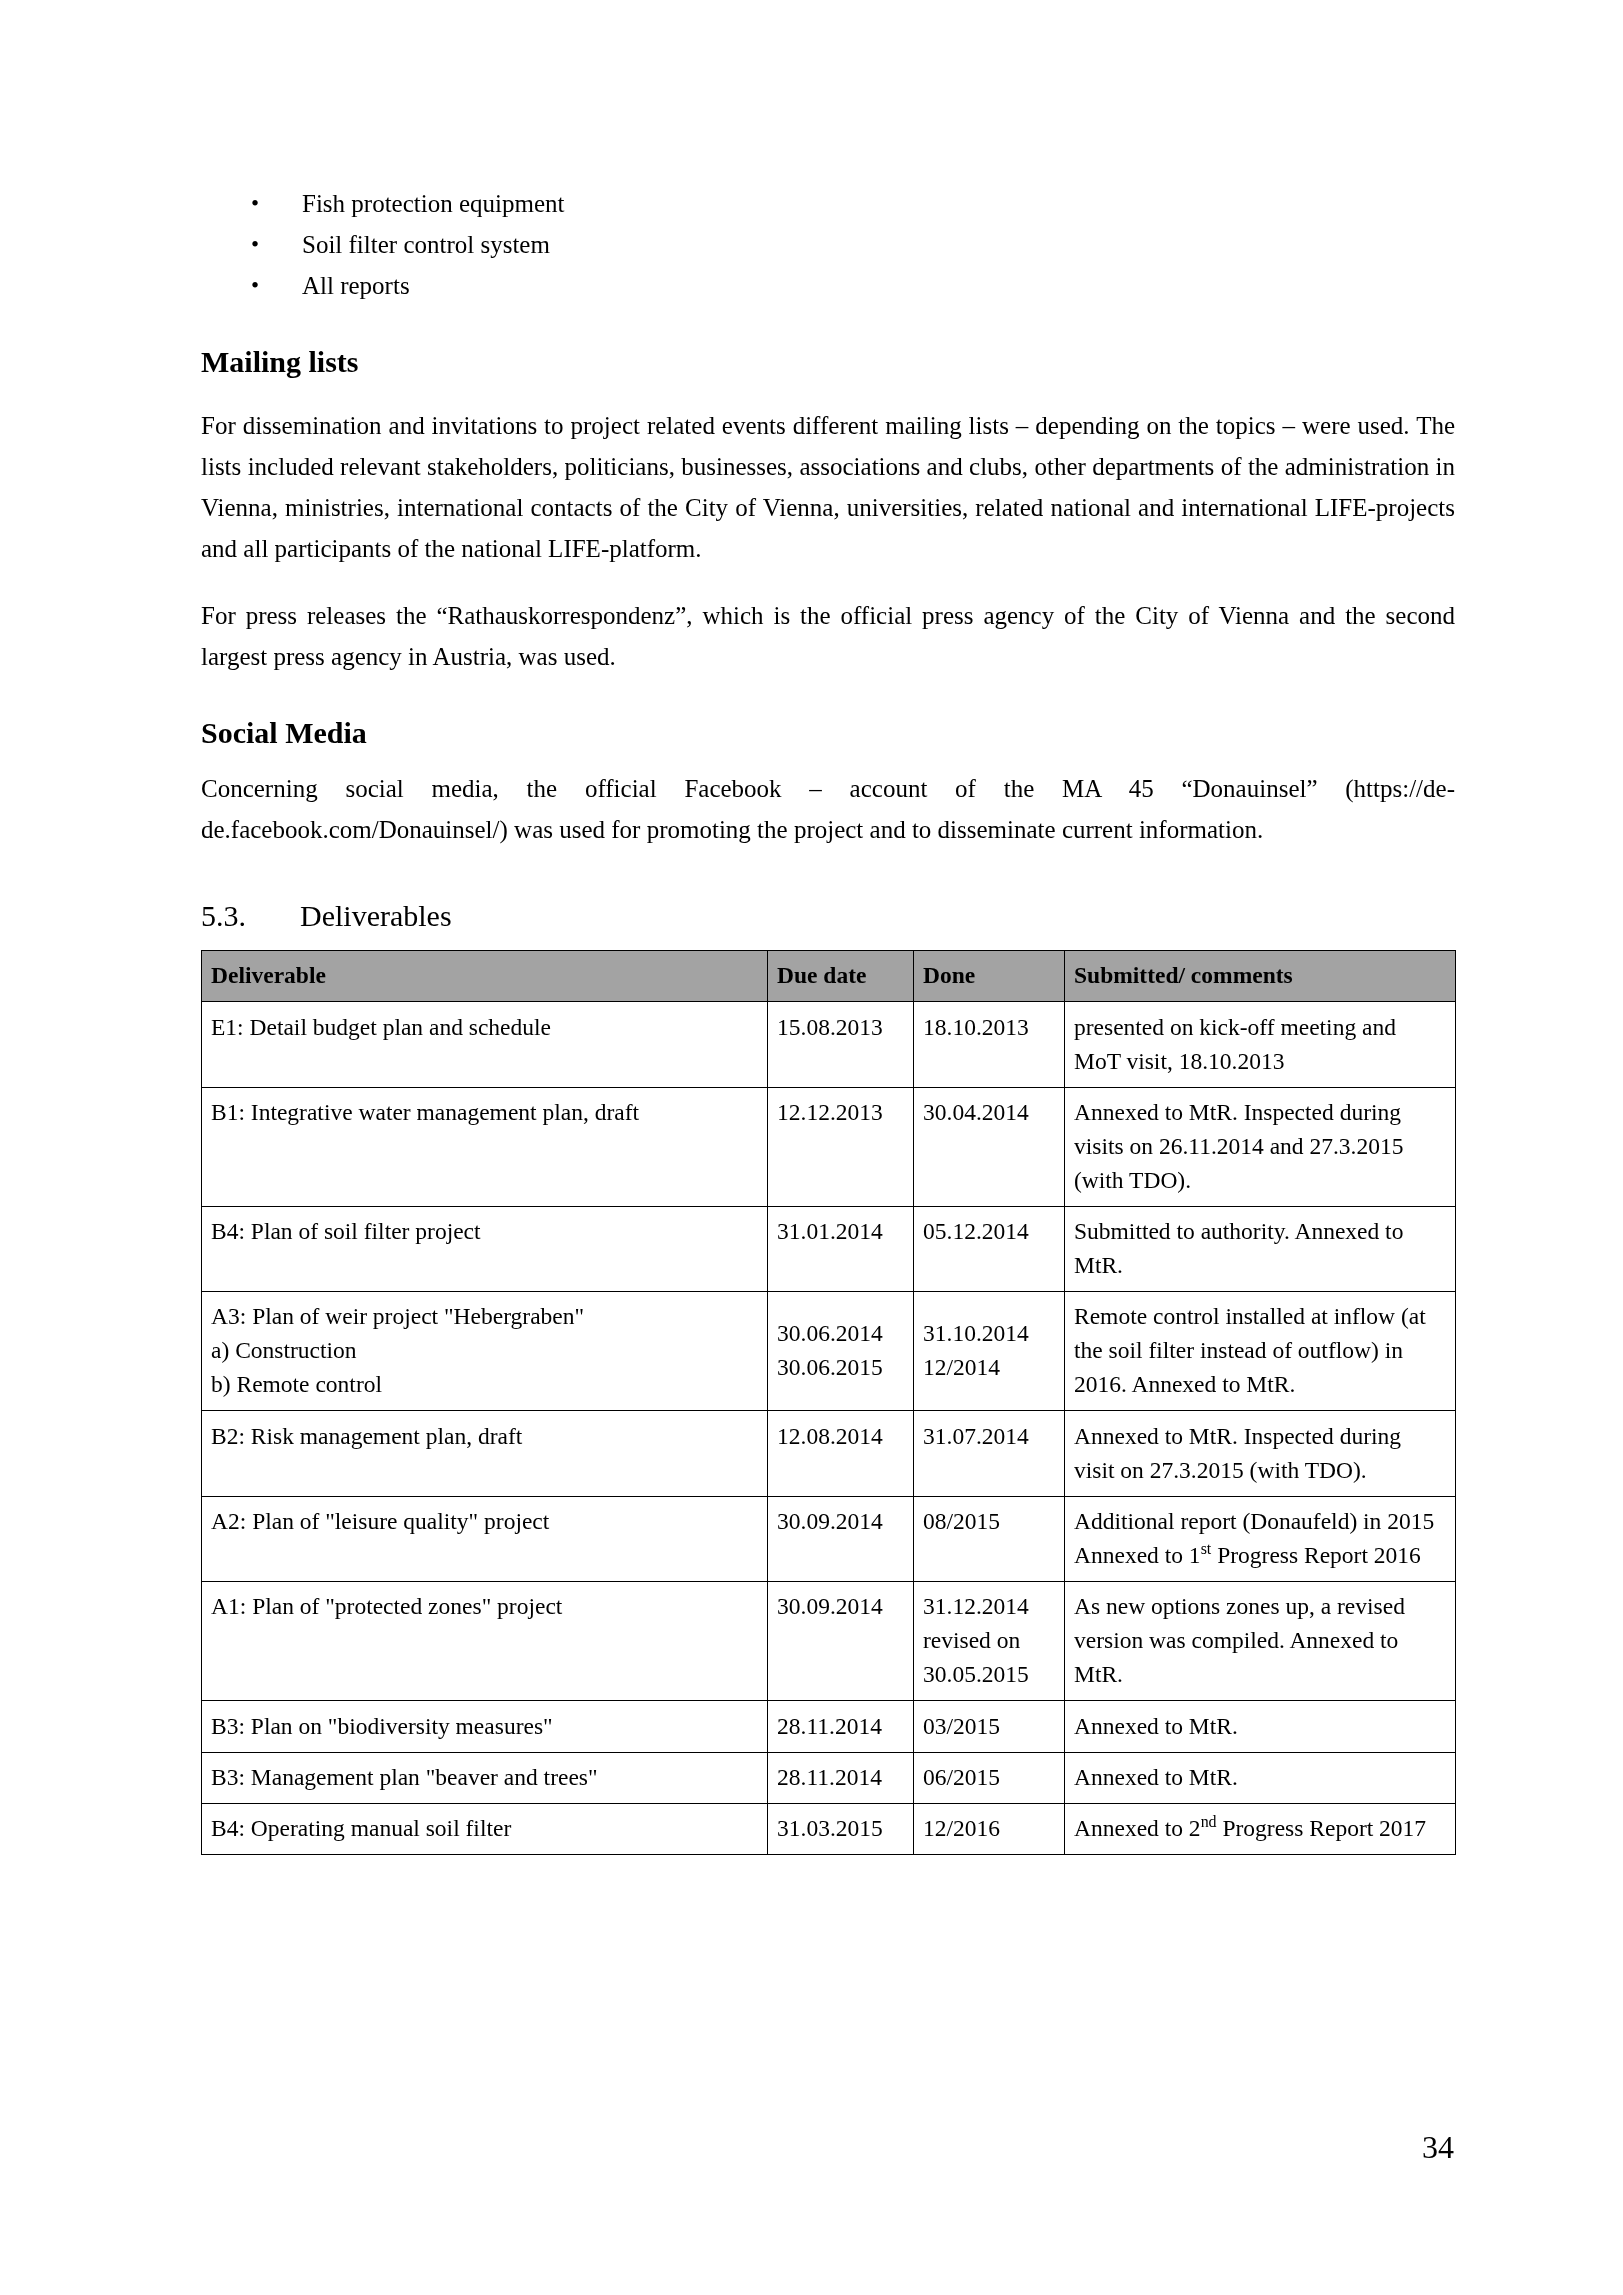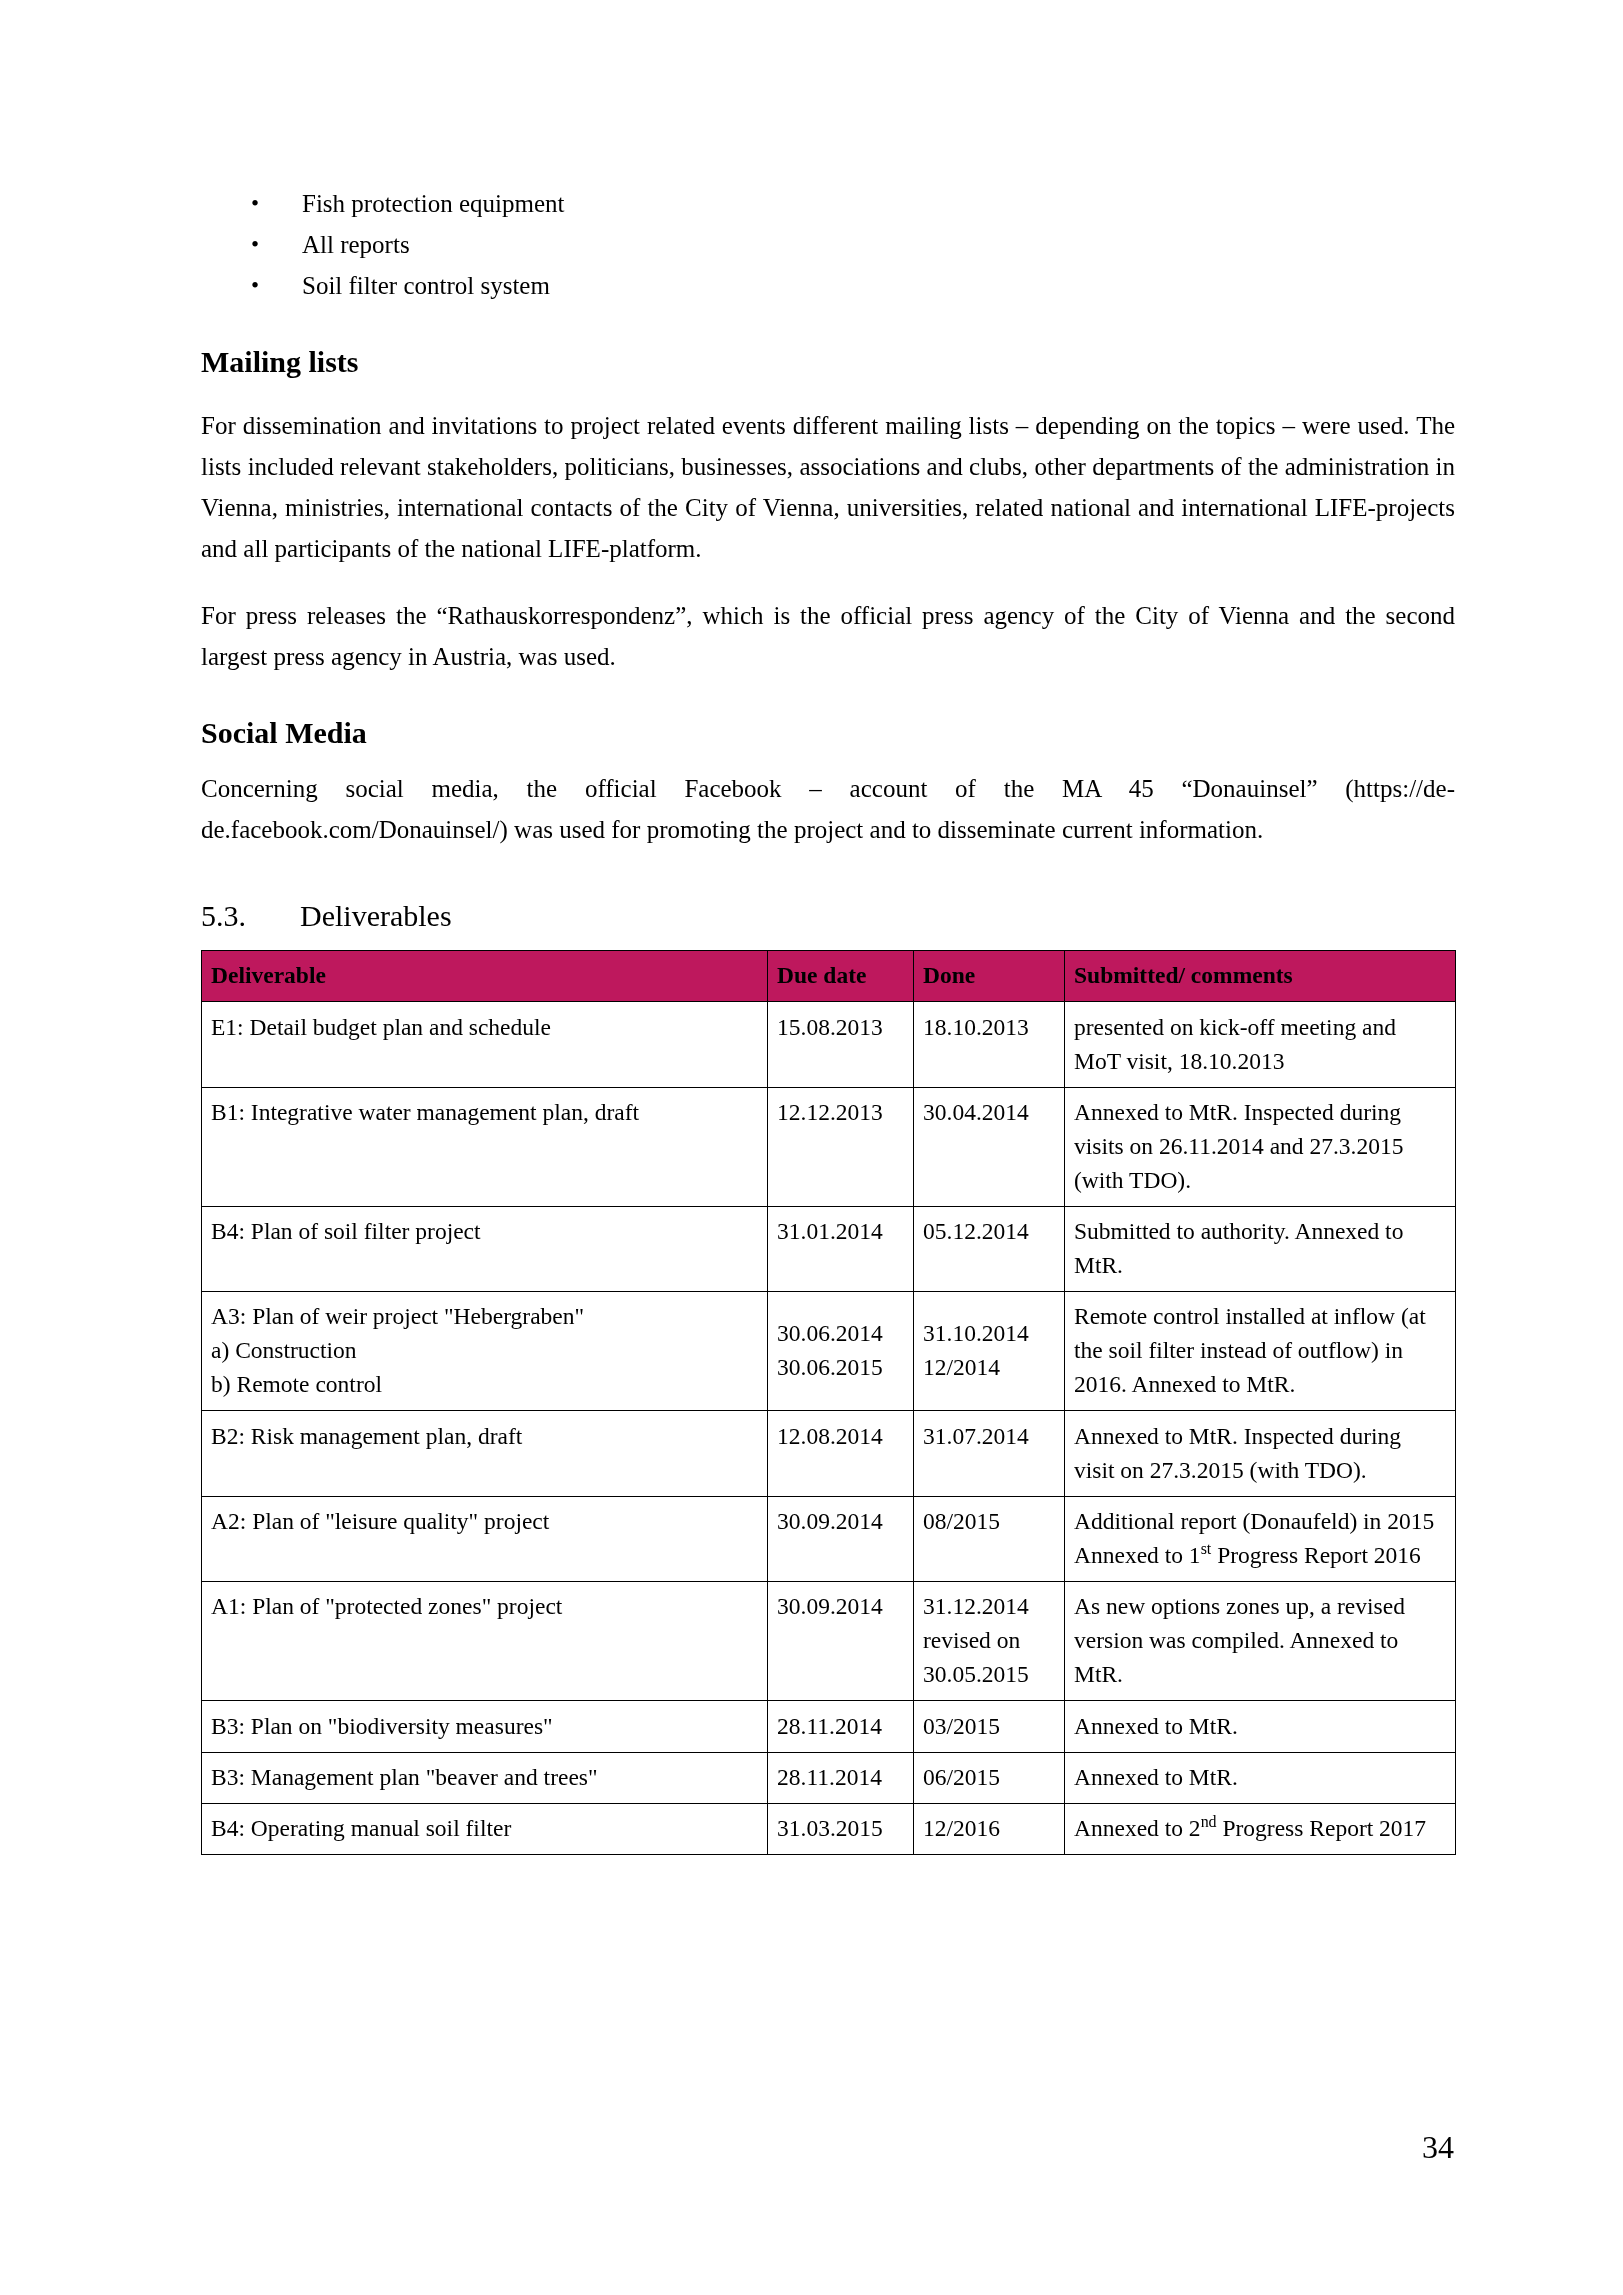--- a/index.html
+++ b/index.html
@@ -82,21 +82,21 @@
   table.deliverables td {
     border: 1.2px solid #000000;
     vertical-align: top;
     font-size: 23.5px;
     line-height: 34px;
     padding: 7.3px 9px 9px 9px;
     font-weight: normal;
     text-align: left;
   }
   table.deliverables thead th {
-    background: #be185d;
+    background: #a3a3a3;
     font-weight: bold;
     font-size: 23.5px;
   }
   col.c1 { width: 566px; }
   col.c2 { width: 146px; }
   col.c3 { width: 151px; }
   col.c4 { width: 391px; }
   .center-v {
     vertical-align: middle !important;
   }
@@ -109,22 +109,22 @@
   sup { font-size: 0.68em; vertical-align: super; line-height: 0; }
 </style>
 </head>
 <body>
 
 <div class="page">
   <div class="content">
 
     <ul class="bullets">
       <li>Fish protection equipment</li>
+      <li>Soil filter control system</li>
       <li>All reports</li>
-      <li>Soil filter control system</li>
     </ul>
 
     <h3 class="sub">Mailing lists</h3>
 
     <p class="para">For dissemination and invitations to project related events different mailing lists – depending on the topics – were used. The lists included relevant stakeholders, politicians, businesses, associations and clubs, other departments of the administration in Vienna, ministries, international contacts of the City of Vienna, universities, related national and international LIFE-projects and all participants of the national LIFE-platform.</p>
 
     <p class="para">For press releases the “Rathauskorrespondenz”, which is the official press agency of the City of Vienna and the second largest press agency in Austria, was used.</p>
 
     <h3 class="sub">Social Media</h3>
 

